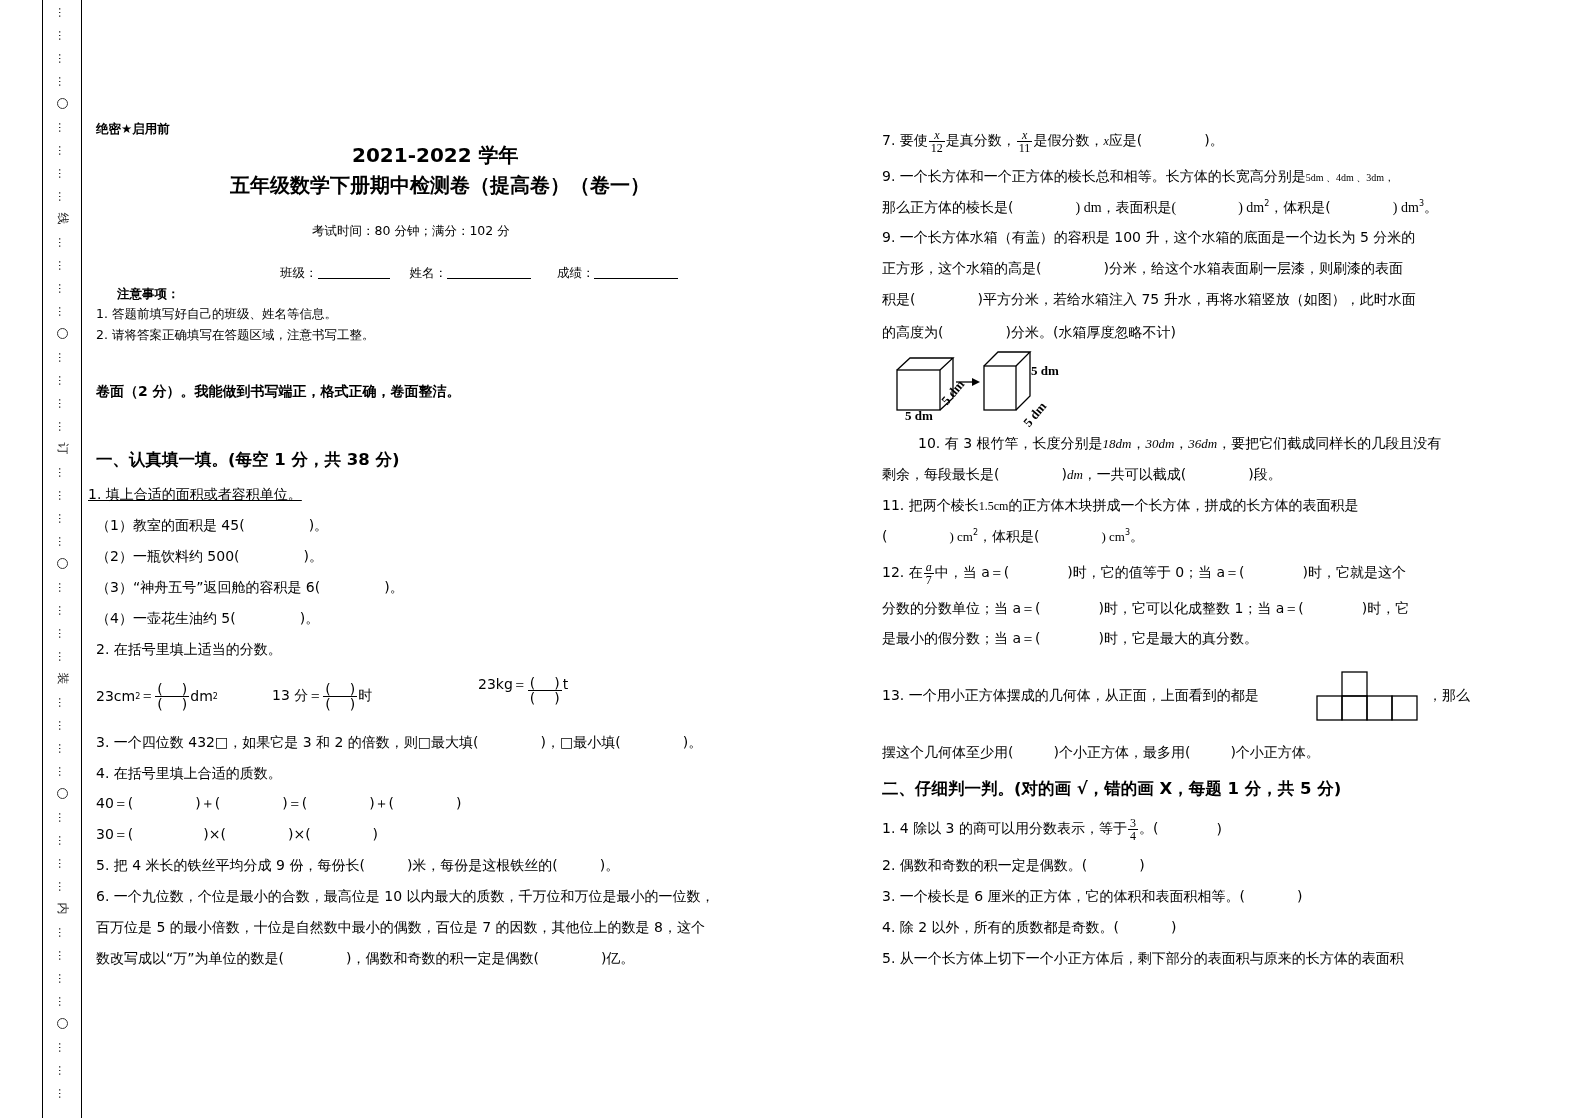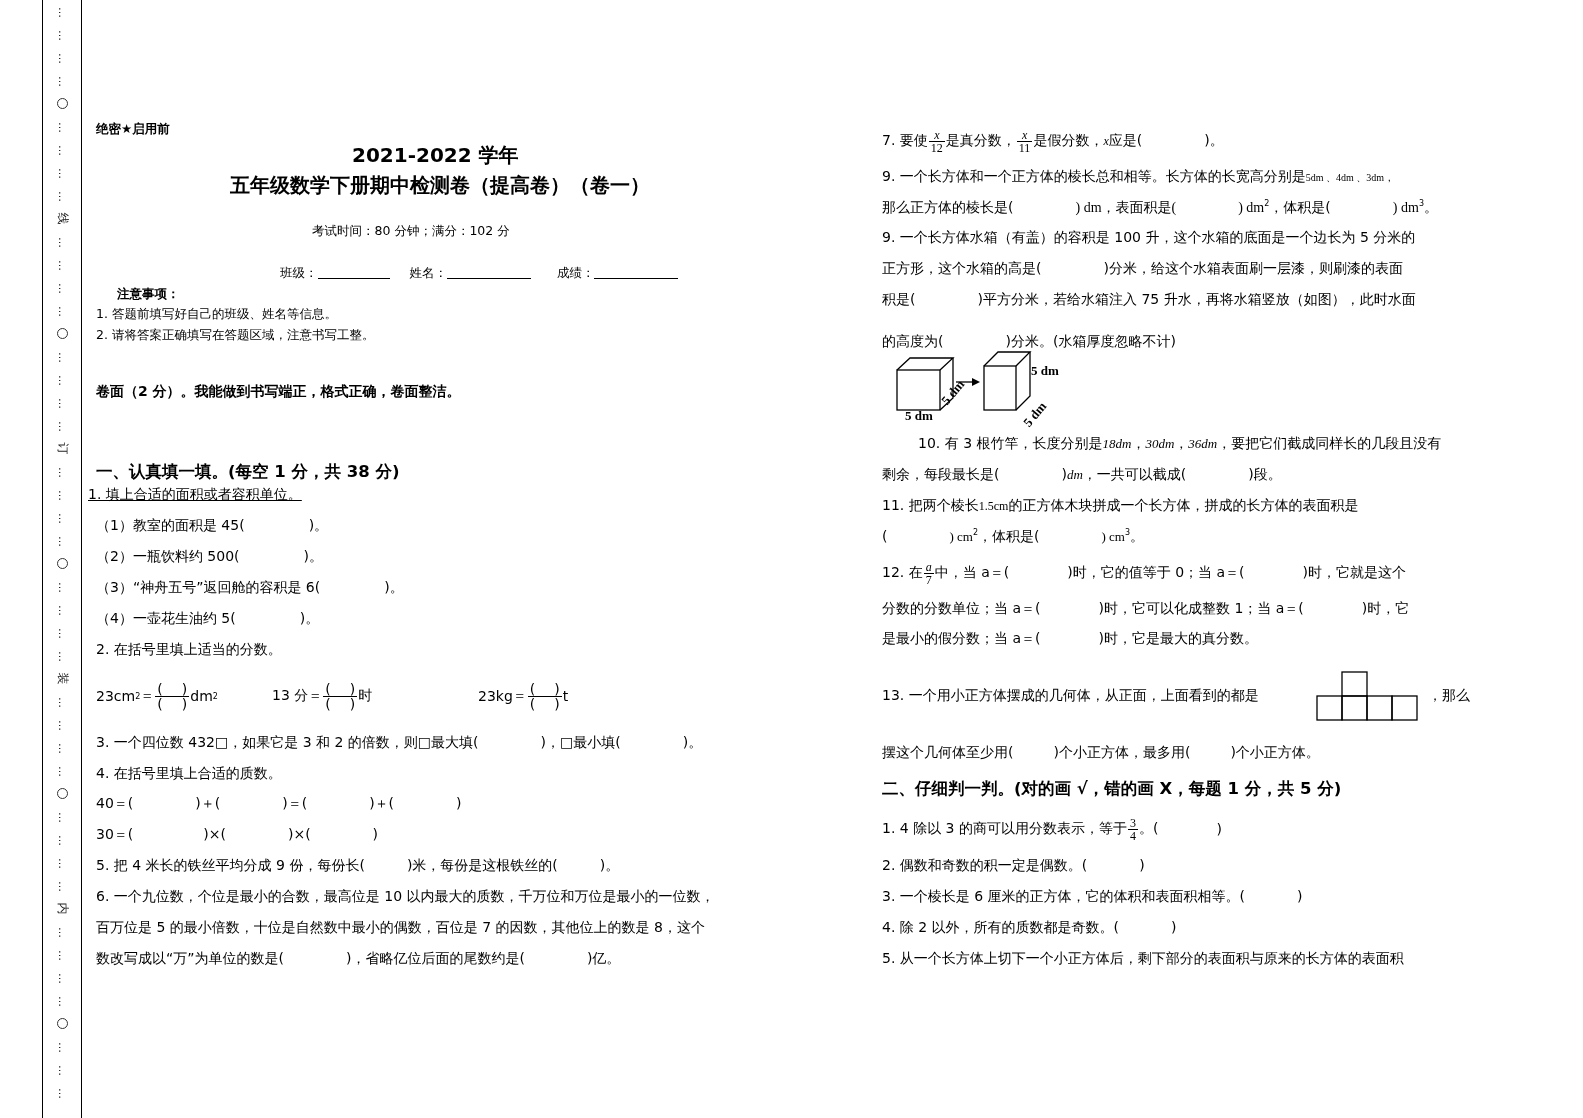--- a/index.html
+++ b/index.html
@@ -102,21 +102,21 @@
   <span class="gap" style="width:18px;"></span>
   <span>成绩：</span><span class="blank-line" style="width:84px;"></span>
 </div>
 
 <div class="ln small bold" style="left:117px; top:286px;">注意事项：</div>
 <div class="ln small" style="left:96px; top:306px;">1. 答题前填写好自己的班级、姓名等信息。</div>
 <div class="ln small" style="left:96px; top:327px;">2. 请将答案正确填写在答题区域，注意书写工整。</div>
 
 <div class="ln bold" style="left:96px; top:383px;">卷面（2 分）。我能做到书写端正，格式正确，卷面整洁。</div>
 
-<div class="ln h2" style="left:96px; top:449px;margin-top:12px;">一、认真填一填。(每空 1 分，共 38 分)</div>
+<div class="ln h2" style="left:96px; top:449px;">一、认真填一填。(每空 1 分，共 38 分)</div>
 
 <div class="ln" style="left:88px; top:486px;text-decoration:underline;">1. 填上合适的面积或者容积单位。</div>
 <div class="ln" style="left:96px; top:517px;"><span>（1）教室的面积是 45(</span><span class="gap" style="width:64px;"></span><span>)。</span></div>
 <div class="ln" style="left:96px; top:548px;"><span>（2）一瓶饮料约 500(</span><span class="gap" style="width:64px;"></span><span>)。</span></div>
 <div class="ln" style="left:96px; top:579px;"><span>（3）“神舟五号”返回舱的容积是 6(</span><span class="gap" style="width:64px;"></span><span>)。</span></div>
 <div class="ln" style="left:96px; top:610px;"><span>（4）一壶花生油约 5(</span><span class="gap" style="width:64px;"></span><span>)。</span></div>
 
 <div class="ln" style="left:96px; top:641px;">2. 在括号里填上适当的分数。</div>
 
 <div class="ln" style="left:96px; top:676px; height:40px; display:flex; align-items:center;">
@@ -144,21 +144,21 @@
         <span>(</span>
         <span>)</span>
       </span>
       <span class="den">
         <span>(</span>
         <span>)</span>
       </span>
     </span>
   <span>时</span>
 </div>
-<div class="ln" style="left:478px; top:676px; height:40px; display:flex; align-items:center;">
+<div class="ln" style="left:478px; top:676px; height:40px; display:flex; ">
   <span>23kg</span>
     <span>＝</span>
   <span class="frac big">
       <span class="num">
         <span>(</span>
         <span>)</span>
       </span>
       <span class="den">
         <span>(</span>
         <span>)</span>
@@ -174,21 +174,21 @@
   <span>40＝(</span><span class="gap" style="width:62px;"></span><span>)＋(</span><span class="gap" style="width:62px;"></span><span>)＝(</span><span class="gap" style="width:62px;"></span><span>)＋(</span><span class="gap" style="width:62px;"></span><span>)</span>
 </div>
 <div class="ln" style="left:96px; top:826px;">
   <span>30＝(</span><span class="gap" style="width:70px;"></span><span>)×(</span><span class="gap" style="width:62px;"></span><span>)×(</span><span class="gap" style="width:62px;"></span><span>)</span>
 </div>
 
 <div class="ln" style="left:96px; top:857px;"><span>5. 把 4 米长的铁丝平均分成 9 份，每份长(</span><span class="gap" style="width:42px;"></span><span>)米，每份是这根铁丝的(</span><span class="gap" style="width:42px;"></span><span>)。</span></div>
 
 <div class="ln" style="left:96px; top:888px;">6. 一个九位数，个位是最小的合数，最高位是 10 以内最大的质数，千万位和万位是最小的一位数，</div>
 <div class="ln" style="left:96px; top:919px;">百万位是 5 的最小倍数，十位是自然数中最小的偶数，百位是 7 的因数，其他位上的数是 8，这个</div>
-<div class="ln" style="left:96px; top:950px;"><span>数改写成以“万”为单位的数是(</span><span class="gap" style="width:62px;"></span><span>)，省略亿位后面的尾数约是(</span><span class="gap" style="width:62px;"></span><span>)亿。</span></div>
+<div class="ln" style="left:96px; top:950px;"><span>数改写成以“万”为单位的数是(</span><span class="gap" style="width:62px;"></span><span>)，偶数和奇数的积一定是偶数(</span><span class="gap" style="width:62px;"></span><span>)亿。</span></div>
 
 <div class="ln" style="left:882px; top:126px; height:30px; display:flex; align-items:center;">
   <span>7. 要使</span>
   <span class="frac serif">
       <span class="num ital">x</span>
       <span class="den">12</span>
     </span>
   <span>是真分数，</span>
   <span class="frac serif">
       <span class="num ital">x</span>
@@ -202,21 +202,21 @@
 </div>
 
 <div class="ln" style="left:882px; top:168px;"><span>9. 一个长方体和一个正方体的棱长总和相等。长方体的长宽高分别是</span><span class="serif" style="font-size:10px;">5dm 、4dm 、3dm，</span></div>
 <div class="ln" style="left:882px; top:199px;">
   <span>那么正方体的棱长是(</span><span class="gap" style="width:62px;"></span><span class="serif">) dm，表面积是(</span><span class="gap" style="width:62px;"></span><span class="serif">) dm</span><sup>2</sup><span>，体积是(</span><span class="gap" style="width:62px;"></span><span class="serif">) dm</span><sup>3</sup><span>。</span>
 </div>
 
 <div class="ln" style="left:882px; top:229px;">9. 一个长方体水箱（有盖）的容积是 100 升，这个水箱的底面是一个边长为 5 分米的</div>
 <div class="ln" style="left:882px; top:260px;"><span>正方形，这个水箱的高是(</span><span class="gap" style="width:62px;"></span><span>)分米，给这个水箱表面刷一层漆，则刷漆的表面</span></div>
 <div class="ln" style="left:882px; top:291px;"><span>积是(</span><span class="gap" style="width:62px;"></span><span>)平方分米，若给水箱注入 75 升水，再将水箱竖放（如图），此时水面</span></div>
-<div class="ln" style="left:882px; top:333px;text-align:right;"><span>的高度为(</span><span class="gap" style="width:62px;"></span><span>)分米。(水箱厚度忽略不计)</span></div>
+<div class="ln" style="left:882px; top:324px;text-align:right;"><span>的高度为(</span><span class="gap" style="width:62px;"></span><span>)分米。(水箱厚度忽略不计)</span></div>
 
 <svg style="left:892px; top:348px;" width="170" height="80">
   <g fill="none" stroke="#000" stroke-width="1.3">
     <rect x="5" y="22" width="43" height="40"></rect>
     <polyline points="5,22 18,10 61,10 48,22"></polyline>
     <polyline points="61,10 61,50 48,62"></polyline>
     <rect x="92" y="18" width="32" height="44"></rect>
     <polyline points="92,18 106,4 138,4 124,18"></polyline>
     <polyline points="138,4 138,48 124,62"></polyline>
   </g>

